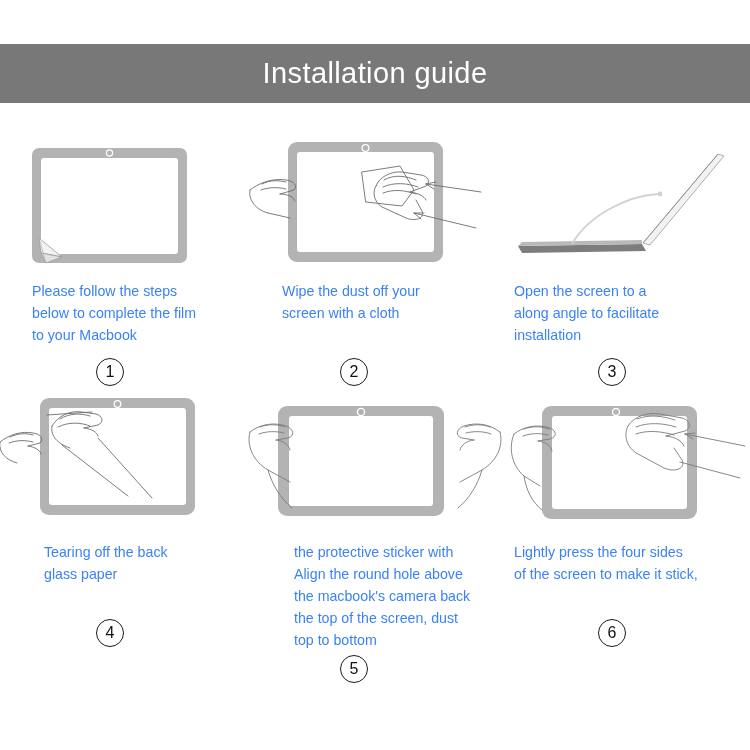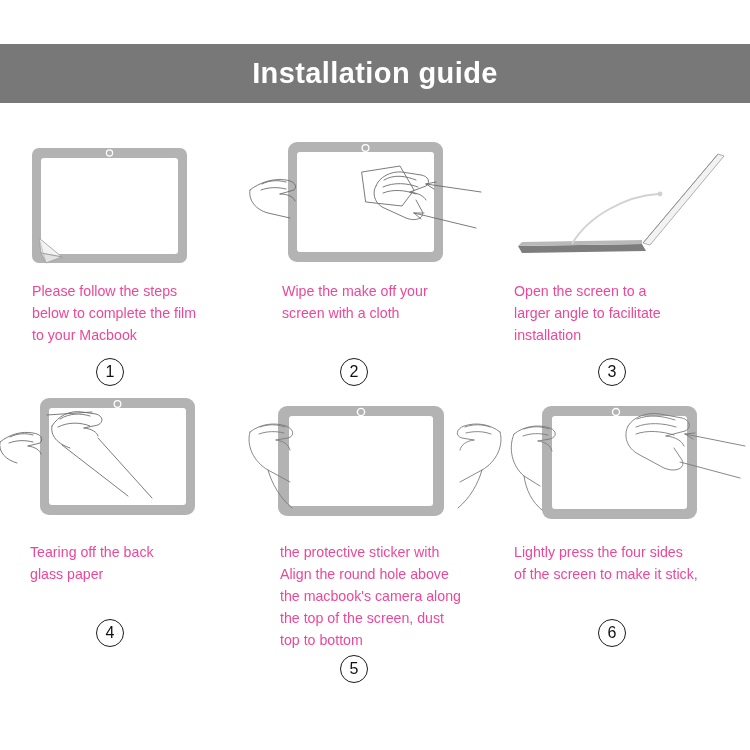--- a/index.html
+++ b/index.html
@@ -24,21 +24,21 @@
     width: 750px;
     height: 59px;
     background: #787878;
     display: flex;
     align-items: center;
     justify-content: center;
   }
   .header-title {
     color: #ffffff;
     font-size: 29px;
-    font-weight: 700;
+    font-weight: 400;
     letter-spacing: 0.4px;
     line-height: 1;
   }
 
   
   .steps-grid {
     position: absolute;
     left: 0;
     top: 130px;
     width: 750px;
@@ -56,25 +56,25 @@
   }
   .art-box svg {
     display: block;
     width: 100%;
     height: 100%;
     overflow: visible;
   }
   .step-text {
     font-size: 14.2px;
     line-height: 22px;
-    color: #ec4899;
+    color: #3b82f6;
     padding: 10px 18px 0 32px;
     min-height: 74px;
   }
-  .r2 .step-text { padding-left: 30px; }
+  .r2 .step-text { padding-left: 44px; }
   .c3 .step-text { padding-left: 14px; padding-right: 6px; }
   .badge-row {
     display: flex;
     justify-content: flex-start;
     padding-left: 96px;
     padding-top: 4px;
   }
   .c2 .badge-row { padding-left: 90px; }
   .c3 .badge-row { padding-left: 98px; }
   .badge {
@@ -152,21 +152,21 @@
 
           <path d="M0 60 C10 52 24 48 36 50 C44 51 48 56 44 60 L30 64"></path>
           <path d="M12 54 C20 50 28 50 36 52"></path>
           <path d="M11 60 C19 57 28 57 36 59"></path>
           <path d="M0 60 C-2 70 6 80 18 83 L40 88"></path>
           <path d="M30 64 C38 64 44 67 45 71"></path>
         </g>
       </svg>
     </div>
     <div class="step-text">
-      <div>Wipe the make off your</div>
+      <div>Wipe the dust off your</div>
       <div>screen with a cloth</div>
     </div>
     <div class="badge-row">
       <div class="badge">2</div>
     </div>
   </div>
 
   <div class="step-cell r1 c3">
     <div class="art-box">
       <svg viewBox="0 0 250 140" xmlns="http://www.w3.org/2000/svg">
@@ -176,21 +176,21 @@
 
         <path d="M143 113 L218 24 L224 26 L150 115 Z" fill="#f2f2f2" stroke="#9d9d9d" stroke-width="0.8"></path>
         <path d="M143 113 L218 24" fill="none" stroke="#8c8c8c" stroke-width="0.9"></path>
 
         <path d="M72 114 C88 86 126 66 158 64" fill="none" stroke="#d2d2d2" stroke-width="2"></path>
         <circle cx="160" cy="64" r="2.4" fill="#d2d2d2"></circle>
       </svg>
     </div>
     <div class="step-text">
       <div>Open the screen to a</div>
-      <div>larger angle to facilitate</div>
+      <div>along angle to facilitate</div>
       <div>installation</div>
     </div>
     <div class="badge-row">
       <div class="badge">3</div>
     </div>
   </div>
 
   <div class="step-cell r2 c1 row2">
     <div class="art-box">
       <svg viewBox="0 0 250 145" xmlns="http://www.w3.org/2000/svg">
@@ -246,21 +246,21 @@
           <path d="M241 48 C233 45 224 45 216 47"></path>
           <path d="M250 46 C254 60 246 76 232 84 L210 96"></path>
           <path d="M224 54 C216 55 211 59 210 64"></path>
           <path d="M232 84 C228 98 220 112 208 122"></path>
         </g>
       </svg>
     </div>
     <div class="step-text">
       <div>the protective sticker with</div>
       <div>Align the round hole above</div>
-      <div>the macbook's camera along</div>
+      <div>the macbook's camera back</div>
       <div>the top of the screen, dust</div>
       <div>top to bottom</div>
     </div>
     <div class="badge-row">
       <div class="badge">5</div>
     </div>
   </div>
 
   <div class="step-cell r2 c3 row2">
     <div class="art-box">

